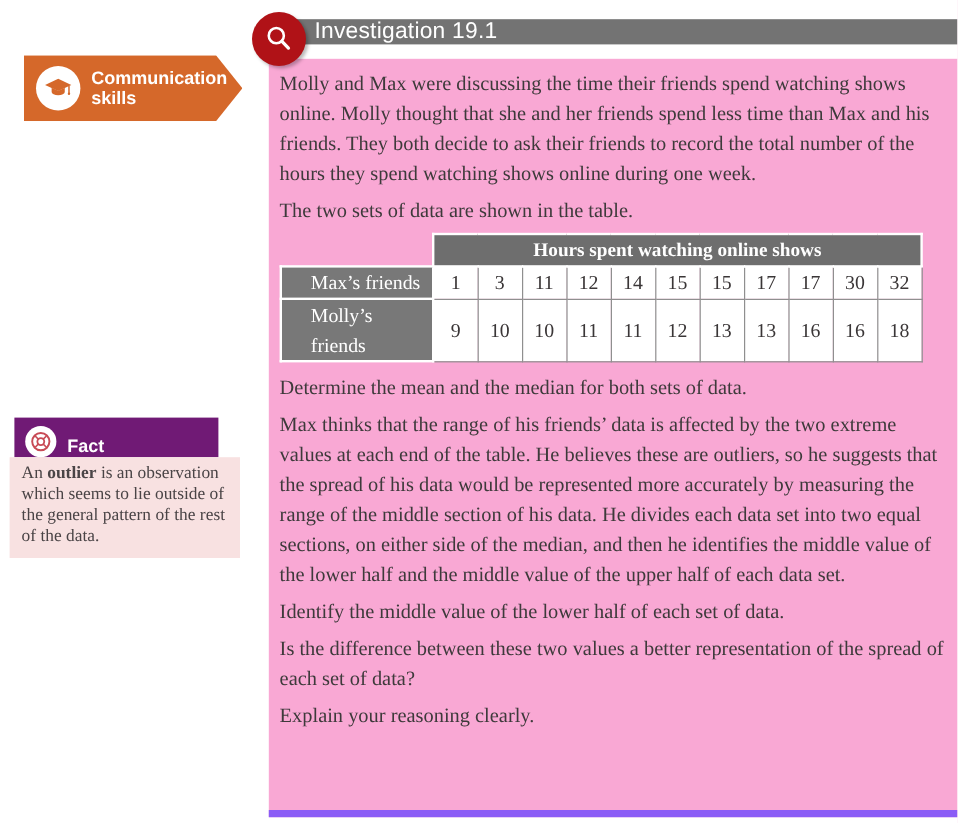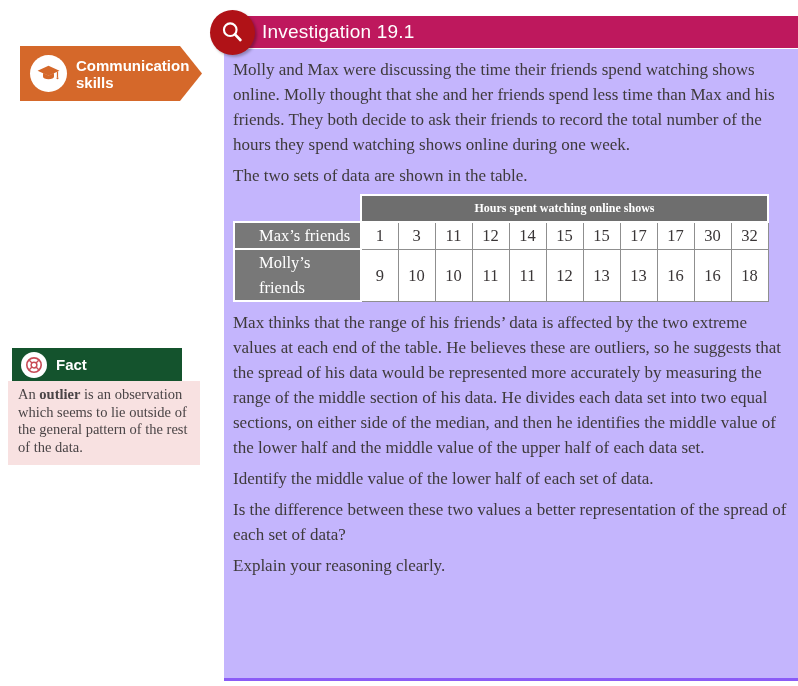--- a/index.html
+++ b/index.html
@@ -22,71 +22,71 @@
     margin-left:10px; flex:0 0 auto;
     display:flex; align-items:center; justify-content:center;
   }
   .skill-label {
     margin-left:9px; color:#ffffff; font-weight:bold;
     font-size:15px; line-height:17px;
   }
 
   .fact-header {
     position:absolute; left:12px; top:348px; width:170px; height:33px;
-    background:#14532d; display:flex; align-items:center;
+    background:#701a75; display:flex; align-items:flex-end;
   }
   .fact-circle {
     width:26px; height:26px; border-radius:50%; background:#ffffff;
     margin-left:9px; flex:0 0 auto;
     display:flex; align-items:center; justify-content:center;
   }
   .fact-title {
     margin-left:9px; color:#ffffff; font-weight:bold; font-size:15px;
   }
   .fact-body {
     position:absolute; left:8px; top:381px; width:192px;
     background:#f8e1e1; padding:5px 10px 9px 10px;
     font-family:"Liberation Serif", serif;
     font-size:14.5px; line-height:17.5px; color:#4a4446;
   }
   .fact-body b { font-weight:bold; }
 
   
   .panel { position:absolute; left:224px; top:16px; width:574px; height:665px; }
   .inv-bar {
-    position:absolute; left:0; top:0; right:0; height:32px;
-    background:#be185d; display:flex; align-items:center;
+    position:absolute; left:0; top:0; right:0; height:21px;
+    background:#737373; display:flex; align-items:center;
   }
   .inv-title {
     margin-left:38px; color:#ffffff; font-size:19px; letter-spacing:0.2px;
   }
   .inv-circle {
     position:absolute; left:-14px; top:-6px; width:45px; height:45px;
     border-radius:50%; background:#b01217;
     box-shadow:2px 2px 3px rgba(0,0,0,0.28);
     display:flex; align-items:center; justify-content:center; z-index:2;
   }
   .panel-body {
     position:absolute; left:0; top:33px; right:0; bottom:0;
-    background:#c4b5fd; border-bottom:3px solid #8b5cf6;
+    background:#f9a8d4; border-bottom:6px solid #8b5cf6;
     padding:8px 9px 0 9px;
     font-family:"Liberation Serif", serif;
     font-size:17px; line-height:25px; color:#3e3a3b;
   }
   .panel-body p { margin:0 0 6px 0; }
 
   
   table.hours {
     border-collapse:collapse; margin:4px 0 8px 0;
     font-family:"Liberation Serif", serif;
   }
   table.hours td, table.hours th { height:26px; }
   td.corner { background:transparent; border:none; width:127px; }
   th.t-head {
-    background:#6e6e6e; color:#ffffff; font-weight:bold; font-size:12px;
+    background:#6e6e6e; color:#ffffff; font-weight:bold; font-size:16px;
     border:2px solid #ffffff; text-align:center; height:25px;
   }
   td.rlabel {
     background:#787878; color:#ffffff; font-size:16.5px;
     border:2px solid #ffffff; padding-left:24px; width:127px;
   }
   td.val {
     background:#ffffff; color:#3a3637; font-size:16.5px;
     border:1px solid #8f8f8f; text-align:center; width:37px;
   }
@@ -173,20 +173,21 @@
             <td class="val">12</td>
             <td class="val">13</td>
             <td class="val">13</td>
             <td class="val">16</td>
             <td class="val">16</td>
             <td class="val">18</td>
           </tr>
         </tbody>
       </table>
 
+      <p>Determine the mean and the median for both sets of data.</p>
       <p>Max thinks that the range of his friends’ data is affected by the two extreme values at each end of the table. He believes these are outliers, so he suggests that the spread of his data would be represented more accurately by measuring the range of the middle section of his data. He divides each data set into two equal sections, on either side of the median, and then he identifies the middle value of the lower half and the middle value of the upper half of each data set.</p>
       <p>Identify the middle value of the lower half of each set of data.</p>
       <p>Is the difference between these two values a better representation of the spread of each set of data?</p>
       <p>Explain your reasoning clearly.</p>
     </div>
   </div>
 
 </div>
 
 </body></html>

